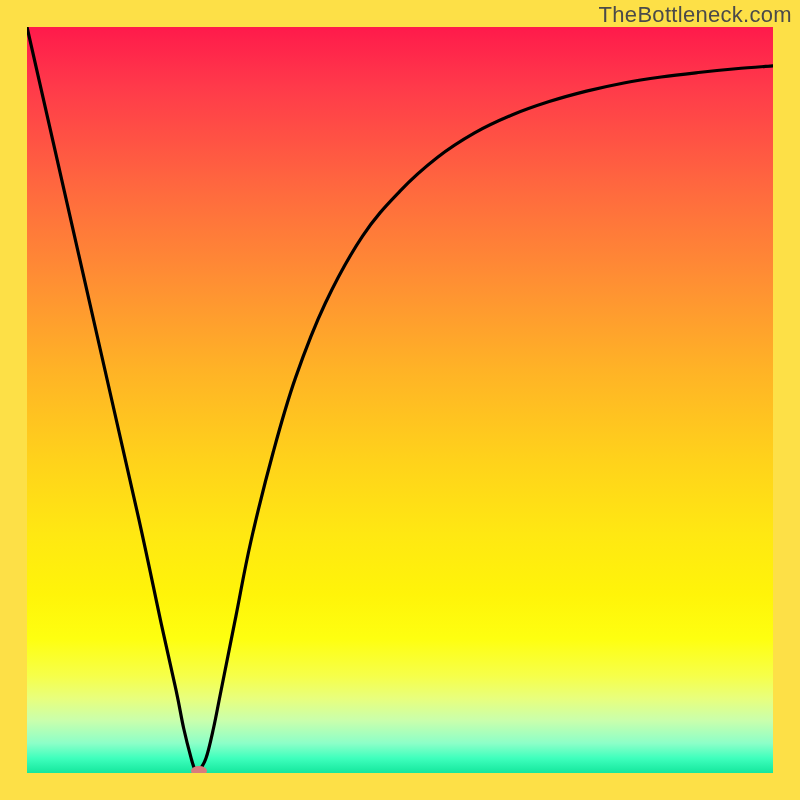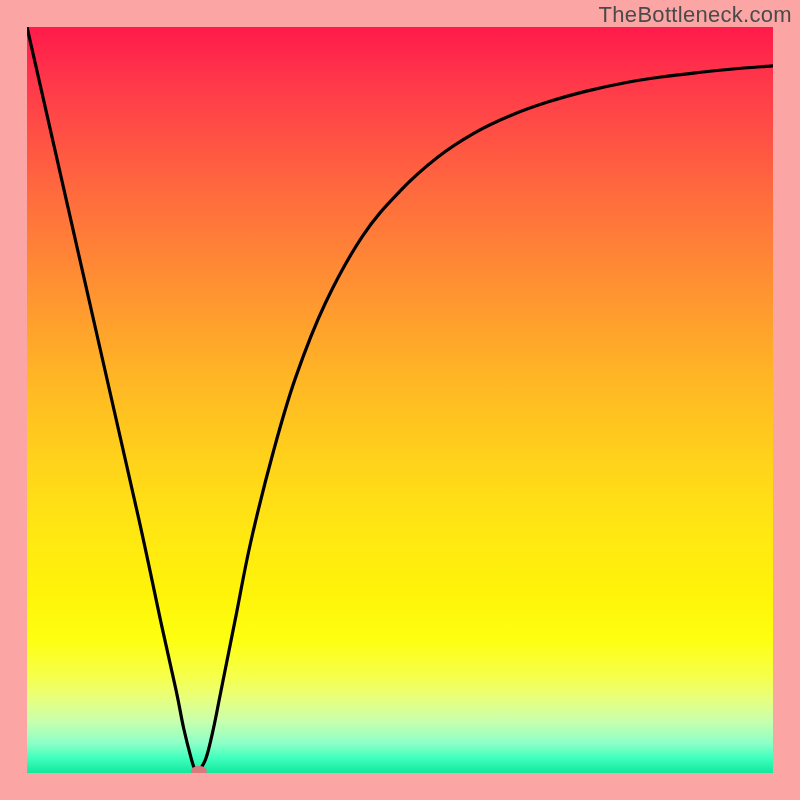--- a/index.html
+++ b/index.html
@@ -8,21 +8,21 @@
     width: 800px;
     height: 800px;
     background: #000;
     font-family: Arial, Helvetica, sans-serif;
     overflow: hidden;
   }
   .frame {
     position: relative;
     width: 800px;
     height: 800px;
-    background: #fca5a5;
+    background: #fde047;
   }
   .watermark {
     position: absolute;
     top: 2px;
     right: 8px;
     color: #4a4a4a;
     font-size: 22px;
     font-weight: 500;
     letter-spacing: 0.3px;
     z-index: 10;

